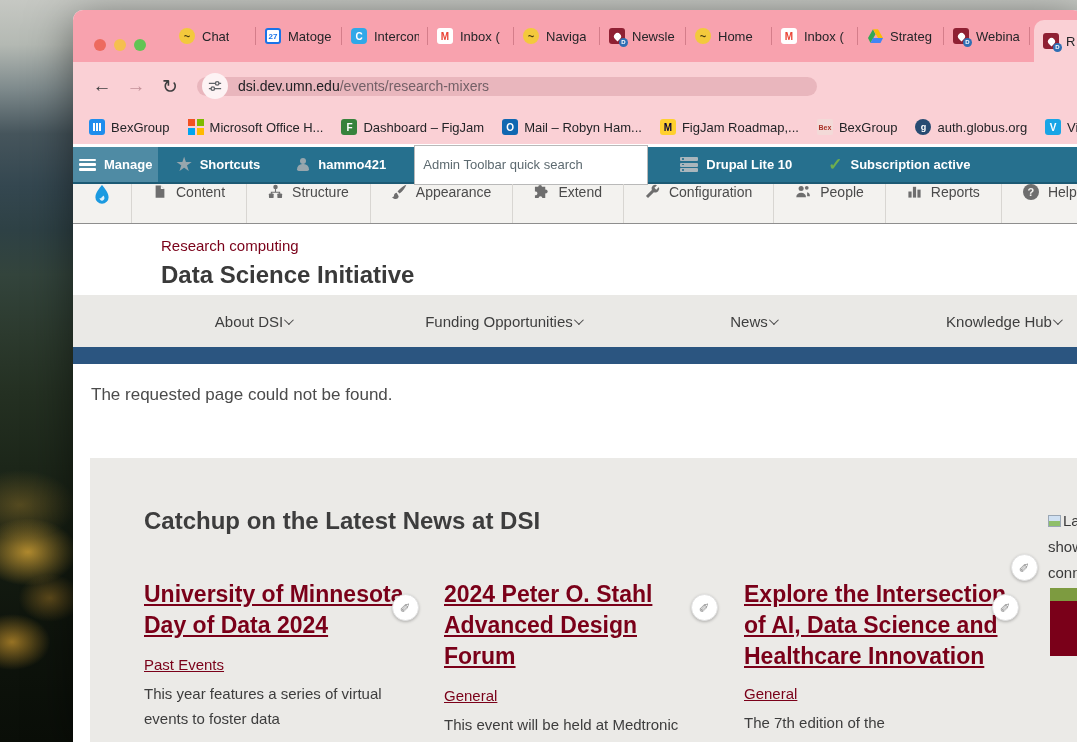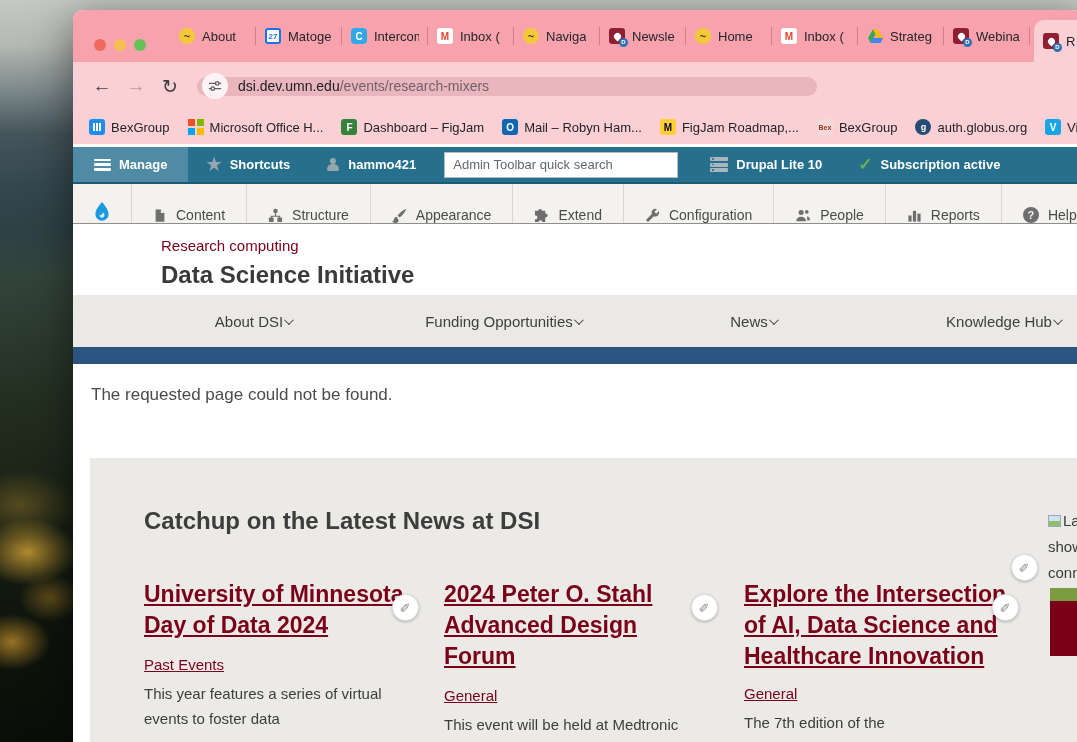--- a/index.html
+++ b/index.html
@@ -81,42 +81,42 @@
   .bicon.miro { background:#ffd02f; color:#050038; }
   .bicon.bex { background:#f3dad8; color:#a93226; font-size:7px; border-radius:2px; }
   .bicon.globus { background:#274b72; border-radius:50%; font-size:9px; }
   .bicon.vimeo { background:#18a5e6; }
 
   
   .pagetop { height:3px; background:#fff; }
   .adminbar { height:37px; background:#26708e; border-bottom:2px solid #1c5a74;
               display:flex; align-items:stretch; color:#fff; font-weight:bold; font-size:13px; }
   .abitem { display:flex; align-items:center; gap:8px; padding:0 18px; }
-  .abitem.manage { background:#4f8ba4; padding:0 21px; }
+  .abitem.manage { background:#4f8ba4; padding:0 6px; }
   .burger { width:17px; height:12px; display:flex; flex-direction:column; justify-content:space-between; }
   .burger i { height:2.6px; background:#fff; border-radius:1px; }
   .star { color:#97a6ad; font-size:17px; line-height:1; }
   .person { width:14px; height:14px; position:relative; }
   .person::before { content:""; position:absolute; left:4px; top:0; width:6px; height:6px;
       border-radius:50%; background:#97a6ad; }
   .person::after { content:""; position:absolute; left:1px; top:6.5px; width:12px; height:7px;
       border-radius:6px 6px 2px 2px; background:#97a6ad; }
-  .absearch { align-self:center; width:234px; height:26px; margin-left:10px; border:1px solid #b9b9b9;
+  .absearch { align-self:center; width:234px; height:40px; margin-left:10px; border:1px solid #b9b9b9;
       background:#fff; font-size:13px; padding:0 8px; color:#0f172a; font-family:"Liberation Sans",sans-serif; }
   .absearch::placeholder { color:#5d6a70; }
   .stack { width:18px; height:15px; display:flex; flex-direction:column; gap:1.5px; }
   .stack i { height:4px; background:#aab6bc; border-radius:1px; position:relative; }
   .stack i::before { content:""; position:absolute; left:2px; top:1.2px; width:1.6px; height:1.6px;
       background:#26708e; border-radius:50%; }
   .check { color:#6fae4e; font-size:17px; font-weight:bold; }
 
   
   .adminmenu { height:40px; background:#f3f2ef; border-bottom:1px solid #8e8e8e;
                display:flex; align-items:stretch; font-size:14px; color:#4b4b4b; }
-  .amcell { display:flex; align-items:flex-end; gap:9px; padding:0 21px;
+  .amcell { display:flex; align-items:flex-start; gap:9px; padding:0 21px;
             border-right:1px solid #d8d6d2; }
   .amcell.home { padding:0 18px; }
   .amcell svg { fill:#6e6e6e; }
   .amfill { flex:1; background:#fbfbfa; }
   .qmark { width:16px; height:16px; border-radius:50%; background:#6e6e6e; color:#f3f2ef;
            font-size:11px; font-weight:bold; display:flex; align-items:center; justify-content:center; }
 
   
   .pageheader { background:#fff; height:71px; padding:13px 0 0 88px; }
   .breadcrumb { font-size:15px; color:#7a0019; }
@@ -169,21 +169,21 @@
 
     <div class="tabstrip">
       <div class="lights">
         <span class="light red"></span>
         <span class="light yellow"></span>
         <span class="light green"></span>
       </div>
       <div class="tabs">
         <div class="tab">
           <span class="ticon yellow">~</span>
-          <span class="tlabel">About</span>
+          <span class="tlabel">Chat</span>
         </div>
         <div class="tab">
           <span class="ticon cal">27</span>
           <span class="tlabel">Matoge</span>
         </div>
         <div class="tab">
           <span class="ticon clockify">C</span>
           <span class="tlabel">Intercom</span>
         </div>
         <div class="tab">

